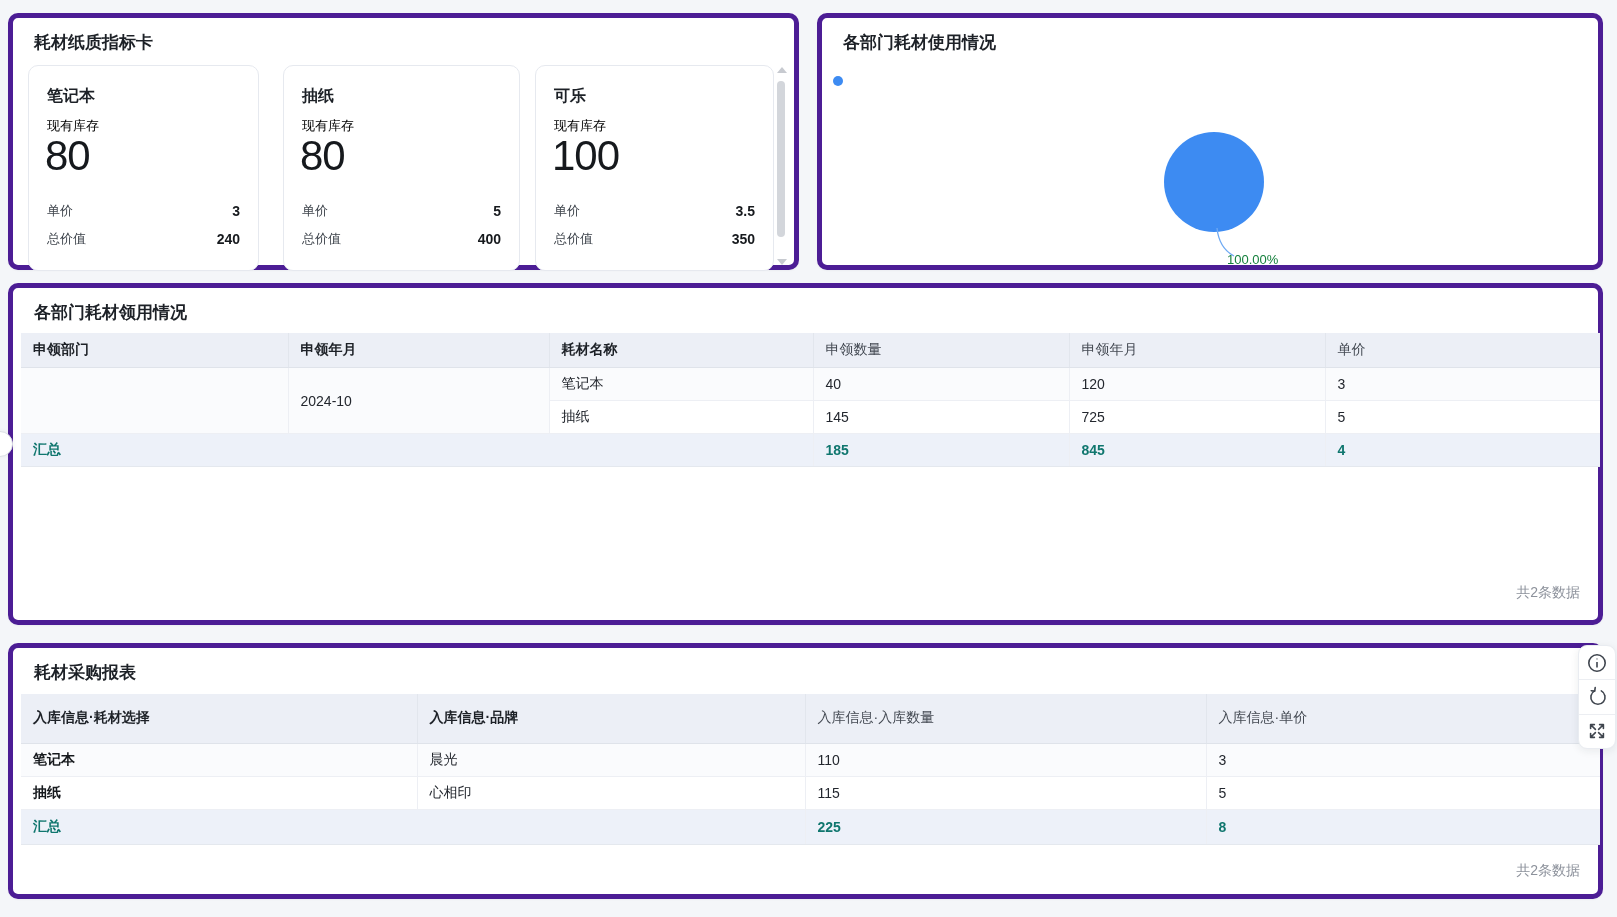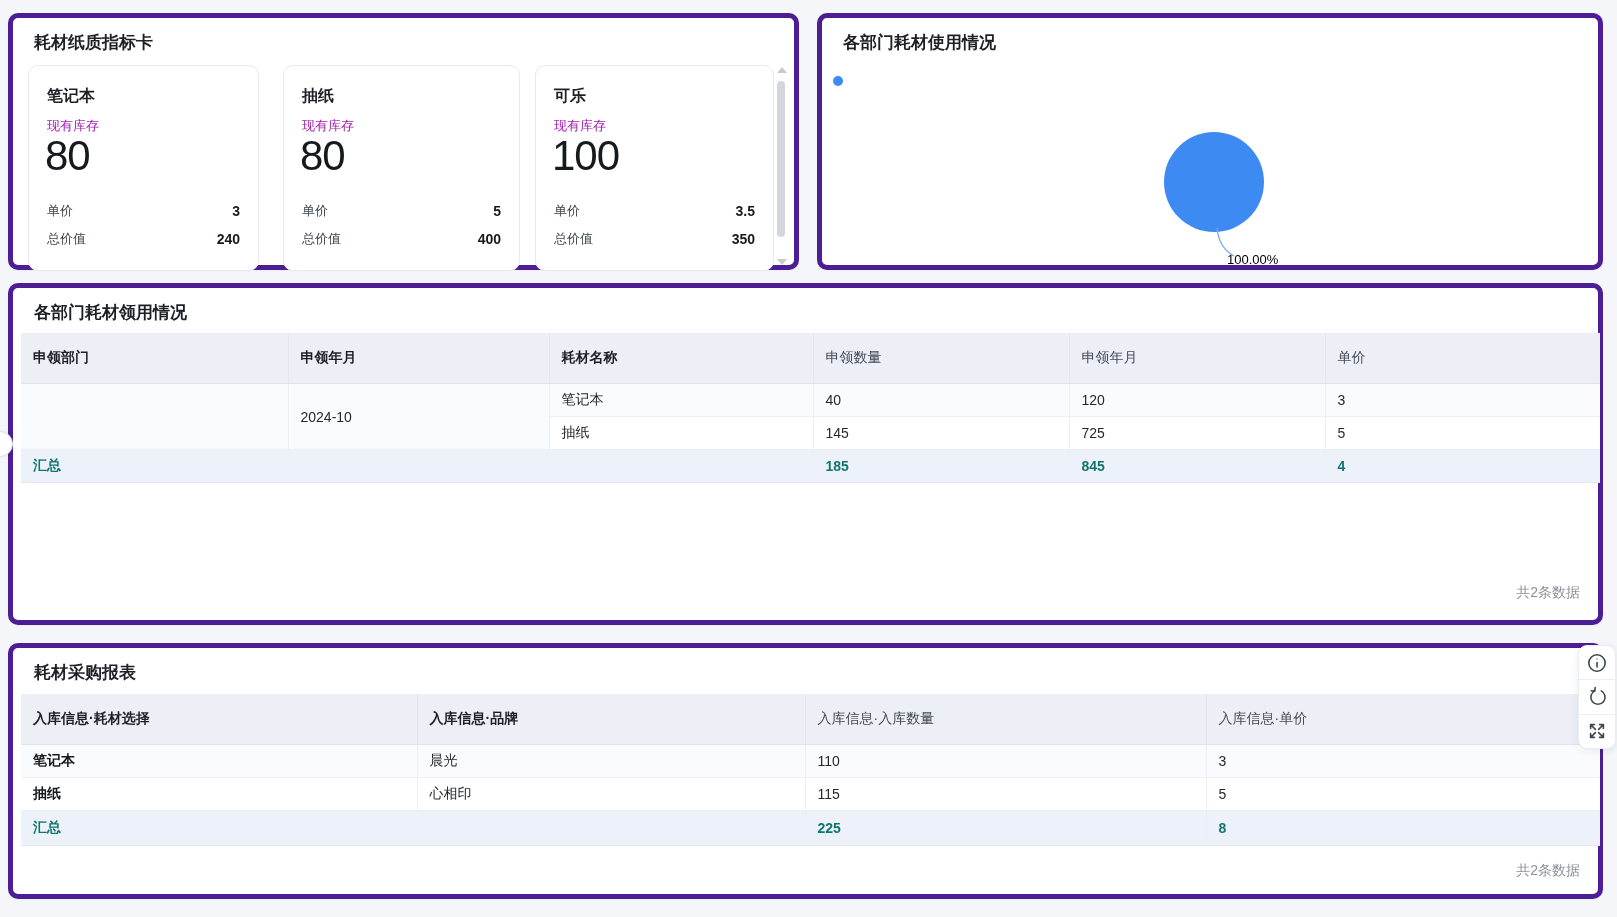--- a/index.html
+++ b/index.html
@@ -11,47 +11,47 @@
   }
   .panel{position:absolute;background:#fff;border:5px solid #4c1d95;border-radius:10px;
          box-shadow:0 1px 2px rgba(30,34,40,0.04);box-sizing:border-box;}
   .panel-title{position:absolute;left:21px;top:13px;font-size:17px;font-weight:700;color:#1d2127;white-space:nowrap;}
 
   
   #panel-kpi{left:8px;top:13px;width:791px;height:257px;}
   .kpi-card{position:absolute;top:47px;height:206px;background:#fff;border:1px solid #e6e9ef;
             border-radius:10px;box-sizing:border-box;}
   .kpi-card .c-title{position:absolute;left:18px;top:20px;font-size:16px;font-weight:700;color:#1d2127;}
-  .kpi-card .c-stock-label{position:absolute;left:18px;top:51px;font-size:13px;color:#a21caf;}
+  .kpi-card .c-stock-label{position:absolute;left:18px;top:51px;font-size:13px;color:#000000;}
   .kpi-card .c-stock-value{position:absolute;left:16px;top:66px;font-size:42px;font-weight:400;letter-spacing:-1px;color:#16191d;}
   .kpi-row{position:absolute;left:18px;right:18px;height:18px;display:flex;justify-content:space-between;align-items:center;}
   .kpi-row .lb{font-size:13px;color:#3e444c;}
   .kpi-row .vl{font-size:14px;font-weight:700;color:#16191d;}
   .kpi-row.r1{top:136px;} .kpi-row.r2{top:164px;}
 
   
   .sbar{position:absolute;right:5px;top:47px;width:14px;height:202px;}
   .sb-arrow{position:absolute;left:2px;width:0;height:0;border-left:5px solid transparent;border-right:5px solid transparent;}
   .sb-up{top:2px;border-bottom:6px solid #c7cad0;}
   .sb-down{bottom:2px;border-top:6px solid #c7cad0;}
   .sb-thumb{position:absolute;left:2px;top:16px;width:8px;height:156px;background:#d3d6db;border-radius:4px;}
 
   
   #panel-pie{left:817px;top:13px;width:786px;height:257px;}
   .legend-dot{position:absolute;left:11px;top:58px;width:10px;height:10px;border-radius:50%;background:#3d8bf2;}
   .pie{position:absolute;left:342px;top:114px;width:100px;height:100px;border-radius:50%;background:#3d8bf2;}
   .pie-leader{position:absolute;left:388px;top:208px;}
-  .pie-label{position:absolute;left:405px;top:234px;font-size:13px;color:#000000;}
+  .pie-label{position:absolute;left:405px;top:234px;font-size:13px;color:#15803d;}
 
   
   #panel-req{left:8px;top:283px;width:1595px;height:342px;}
   #panel-pur{left:8px;top:643px;width:1595px;height:256px;}
   table.tbl{position:absolute;left:8px;border-collapse:collapse;table-layout:fixed;width:1579px;font-size:14px;color:#23272e;}
   #tbl-req{top:45px;} #tbl-pur{top:46px;}
-  .tbl th{height:31px;background:#eceff6;text-align:left;padding:16px 12px;font-weight:400;color:#434952;
+  .tbl th{height:31px;background:#eceff6;text-align:left;padding:8px 12px;font-weight:400;color:#434952;
           border-bottom:1px solid #dfe3ea;border-right:1px solid #e2e6ed;box-sizing:border-box;white-space:nowrap;overflow:hidden;}
   .tbl th.dim{font-weight:700;color:#1d2127;}
   .tbl td{height:33px;padding:0 12px;border-bottom:1px solid #edeff4;border-right:1px solid #edeff4;
           box-sizing:border-box;background:#fff;white-space:nowrap;overflow:hidden;}
   .tbl th:last-child,.tbl td:last-child{border-right:none;}
   .tbl td.shade{background:#fafbfd;}
   .tbl tr.sumrow td{background:#edf1f9;font-weight:700;color:#0f766e;border-top:1px solid #dfe3ea;border-bottom:1px solid #e4e8ee;}
   #tbl-pur th{height:49px;}
   #tbl-pur td.b-dim{font-weight:700;color:#16191d;}
   #tbl-pur tr.sumrow td{height:35px;}

